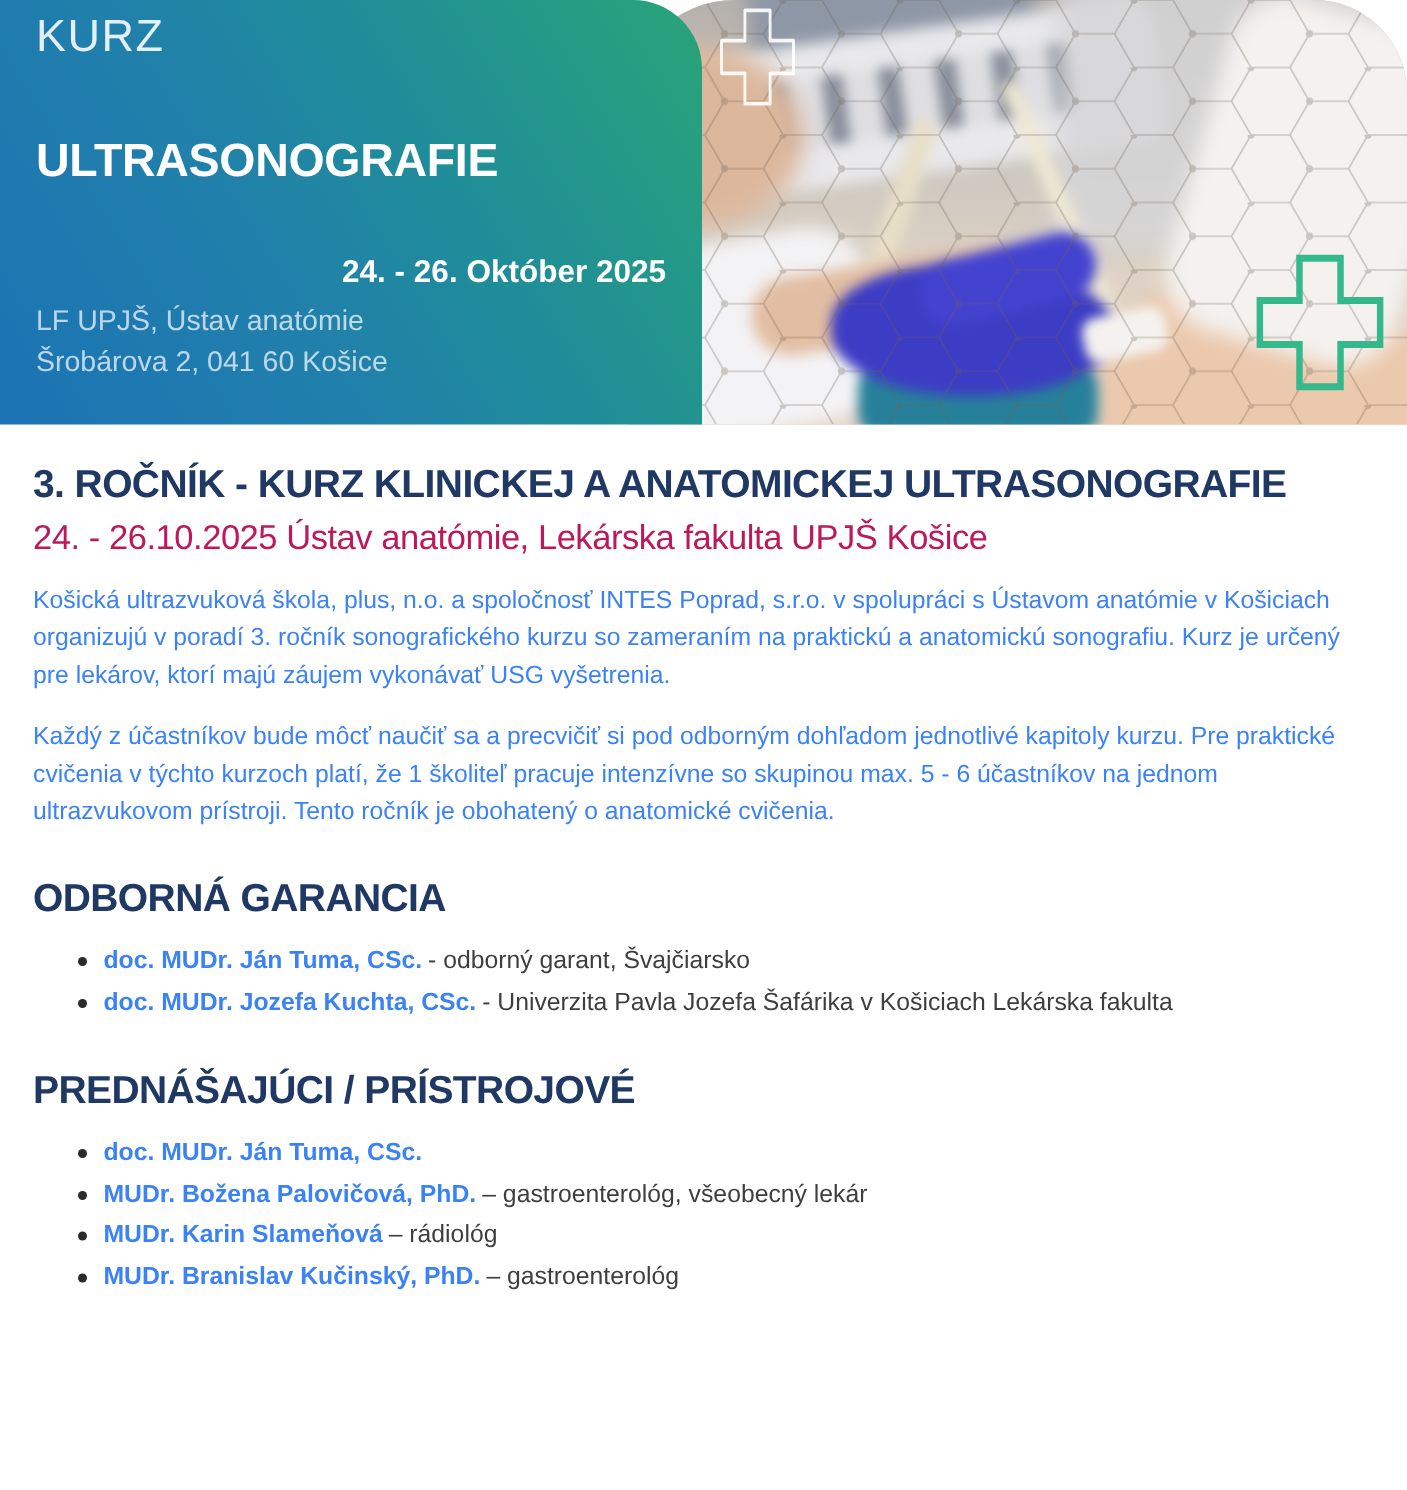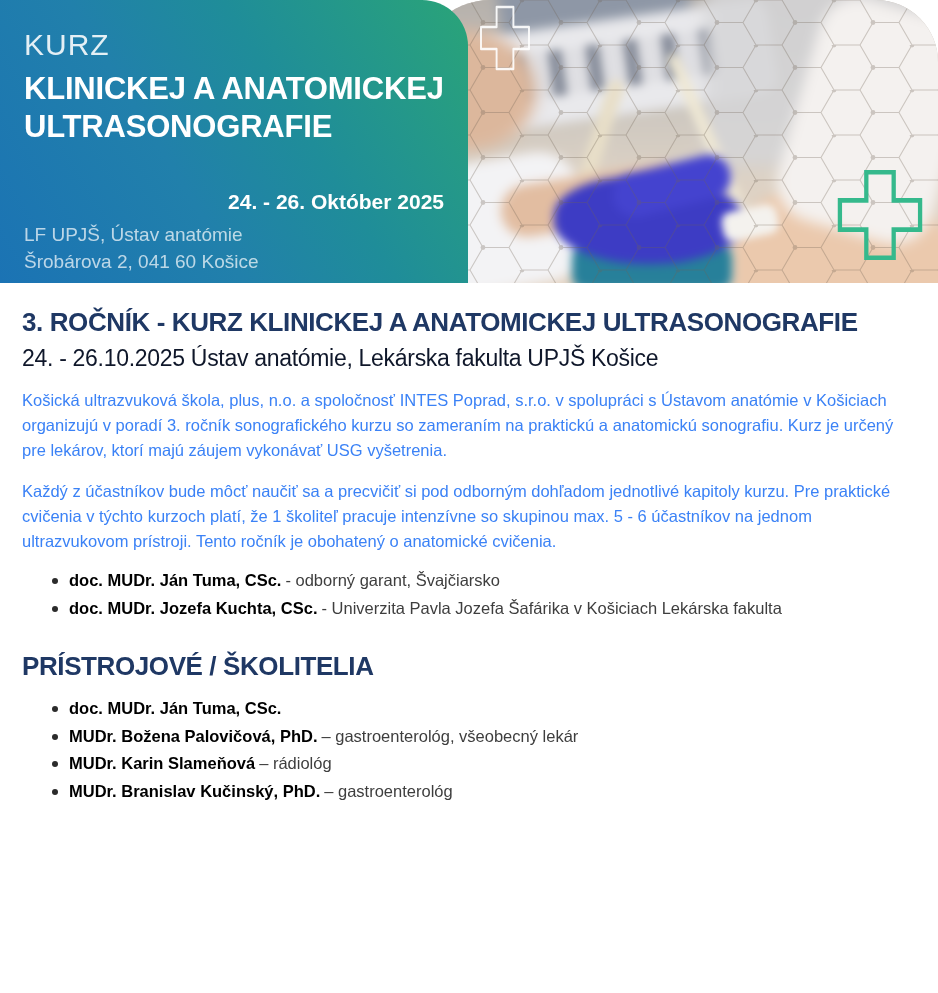--- a/index.html
+++ b/index.html
@@ -40,46 +40,46 @@
 
   .hex-overlay { position:absolute; inset:0; width:100%; height:100%; opacity:.30; }
 
   .cross-white { position:absolute; left:60px; top:3px; }
   .cross-green { position:absolute; right:14px; top:168px; }
 
   .hero-gradient {
     position:absolute; top:0; left:0; width:468px; height:283px;
     background:linear-gradient(58deg,#1b73b4 0%,#2180ab 38%,#1f8d99 62%,#2aa478 100%);
     border-radius:0 46px 0 0;
-    padding:28px 24px 0 24px; z-index:3;
+    padding:8px 24px 0 24px; z-index:3;
   }
   .hero-kicker { font-size:30px; font-weight:300; color:rgba(255,255,255,.88); letter-spacing:1px; }
   .hero-title  { font-size:31px; font-weight:700; color:#ffffff; line-height:38px; letter-spacing:-.2px; margin-top:8px; }
   .hero-date   { margin-top:44px; font-size:21px; font-weight:700; color:#ffffff;text-align:right; }
   .hero-addr   { font-size:19px; color:rgba(255,255,255,.70); line-height:27px; }
   .hero-addr.first { margin-top:7px; }
 
   
   .main { padding:0 22px; }
   .doc-title {
     margin-top:24px; font-size:26px; font-weight:600; color:#1f3864;
     letter-spacing:-.4px; white-space:nowrap;
   }
-  .doc-subtitle { margin-top:7px; font-size:23px; font-weight:400; color:#0f172a; letter-spacing:-.3px; }
+  .doc-subtitle { margin-top:7px; font-size:23px; font-weight:400; color:#be185d; letter-spacing:-.3px; }
   .para { margin-top:16px; font-size:16.5px; line-height:25px; color:#3b82f6; }
   .sec-heading {
     margin-top:29px; font-size:26px; font-weight:600; color:#1f3864; letter-spacing:-.4px;
   }
   ul.blist { margin:13px 0 0 0; padding-left:47px; list-style:none; }
   ul.blist li { position:relative; font-size:16.5px; line-height:27.5px; color:#3e3e3e; }
   ul.blist li::before {
     content:""; position:absolute; left:-17px; top:11px;
     width:6px; height:6px; border-radius:50%; background:#2b2b2b;
   }
-  .n { font-weight:700; color:#000000; }
+  .n { font-weight:700; color:#3b82f6; }
   .d { color:#3e3e3e; margin-left:4px; }
 </style>
 </head>
 <body>
 
 <div class="page">
 
   <header class="hero">
 
     <div class="hero-photo">
@@ -117,47 +117,48 @@
         <path d="M31,5 H59 V31 H85 V59 H59 V85 H31 V59 H5 V31 H31 Z" fill="none" stroke="rgba(255,255,255,0.9)" stroke-width="3.2" stroke-linejoin="round"></path>
       </svg>
 
       <svg class="cross-green" width="88" height="94" viewBox="0 0 90 90" preserveAspectRatio="none" xmlns="http://www.w3.org/2000/svg">
         <path d="M31,4 H59 V31 H86 V59 H59 V86 H31 V59 H4 V31 H31 Z" fill="none" stroke="#35b98c" stroke-width="4.4" stroke-linejoin="miter"></path>
       </svg>
     </div>
 
     <div class="hero-gradient">
       <div class="hero-kicker">KURZ</div>
-      <h1 class="hero-title"><span>KLINICKEJ A ANATOMICKEJ</span><br>
+      <h1 class="hero-title"><br>
         <span>ULTRASONOGRAFIE</span>
       </h1>
       <div class="hero-date">24. - 26. Október 2025</div>
       <div class="hero-addr first">LF UPJŠ, Ústav anatómie</div>
       <div class="hero-addr">Šrobárova 2, 041 60 Košice</div>
     </div>
   </header>
 
   <main class="main">
 
     <h2 class="doc-title">3. ROČNÍK - KURZ KLINICKEJ A ANATOMICKEJ ULTRASONOGRAFIE</h2>
     <div class="doc-subtitle">24. - 26.10.2025 Ústav anatómie, Lekárska fakulta UPJŠ Košice</div>
 
     <p class="para">Košická ultrazvuková škola, plus, n.o. a spoločnosť INTES Poprad, s.r.o. v spolupráci s Ústavom anatómie v Košiciach organizujú v poradí 3. ročník sonografického kurzu so zameraním na praktickú a anatomickú sonografiu. Kurz je určený pre lekárov, ktorí majú záujem vykonávať USG vyšetrenia.</p>
     <p class="para">Každý z účastníkov bude môcť naučiť sa a precvičiť si pod odborným dohľadom jednotlivé kapitoly kurzu. Pre praktické cvičenia v týchto kurzoch platí, že 1 školiteľ pracuje intenzívne so skupinou max. 5 - 6 účastníkov na jednom ultrazvukovom prístroji. Tento ročník je obohatený o anatomické cvičenia.</p>
 
     <section>
+      <h3 class="sec-heading">ODBORNÁ GARANCIA</h3>
       <ul class="blist">
         <li><span class="n">doc. MUDr. Ján Tuma, CSc.</span><span class="d">- odborný garant, Švajčiarsko</span></li>
         <li><span class="n">doc. MUDr. Jozefa Kuchta, CSc.</span><span class="d">- Univerzita Pavla Jozefa Šafárika v Košiciach Lekárska fakulta</span></li>
       </ul>
     </section>
 
 
     <section>
-      <h3 class="sec-heading">PRÍSTROJOVÉ / ŠKOLITELIA</h3>
+      <h3 class="sec-heading">PREDNÁŠAJÚCI / PRÍSTROJOVÉ</h3>
       <ul class="blist">
         <li><span class="n">doc. MUDr. Ján Tuma, CSc.</span><span class="d"></span></li>
         <li><span class="n">MUDr. Božena Palovičová, PhD.</span><span class="d">– gastroenterológ, všeobecný lekár</span></li>
         <li><span class="n">MUDr. Karin Slameňová</span><span class="d">– rádiológ</span></li>
         <li><span class="n">MUDr. Branislav Kučinský, PhD.</span><span class="d">– gastroenterológ</span></li>
 
       </ul>
     </section>
 
   </main>

